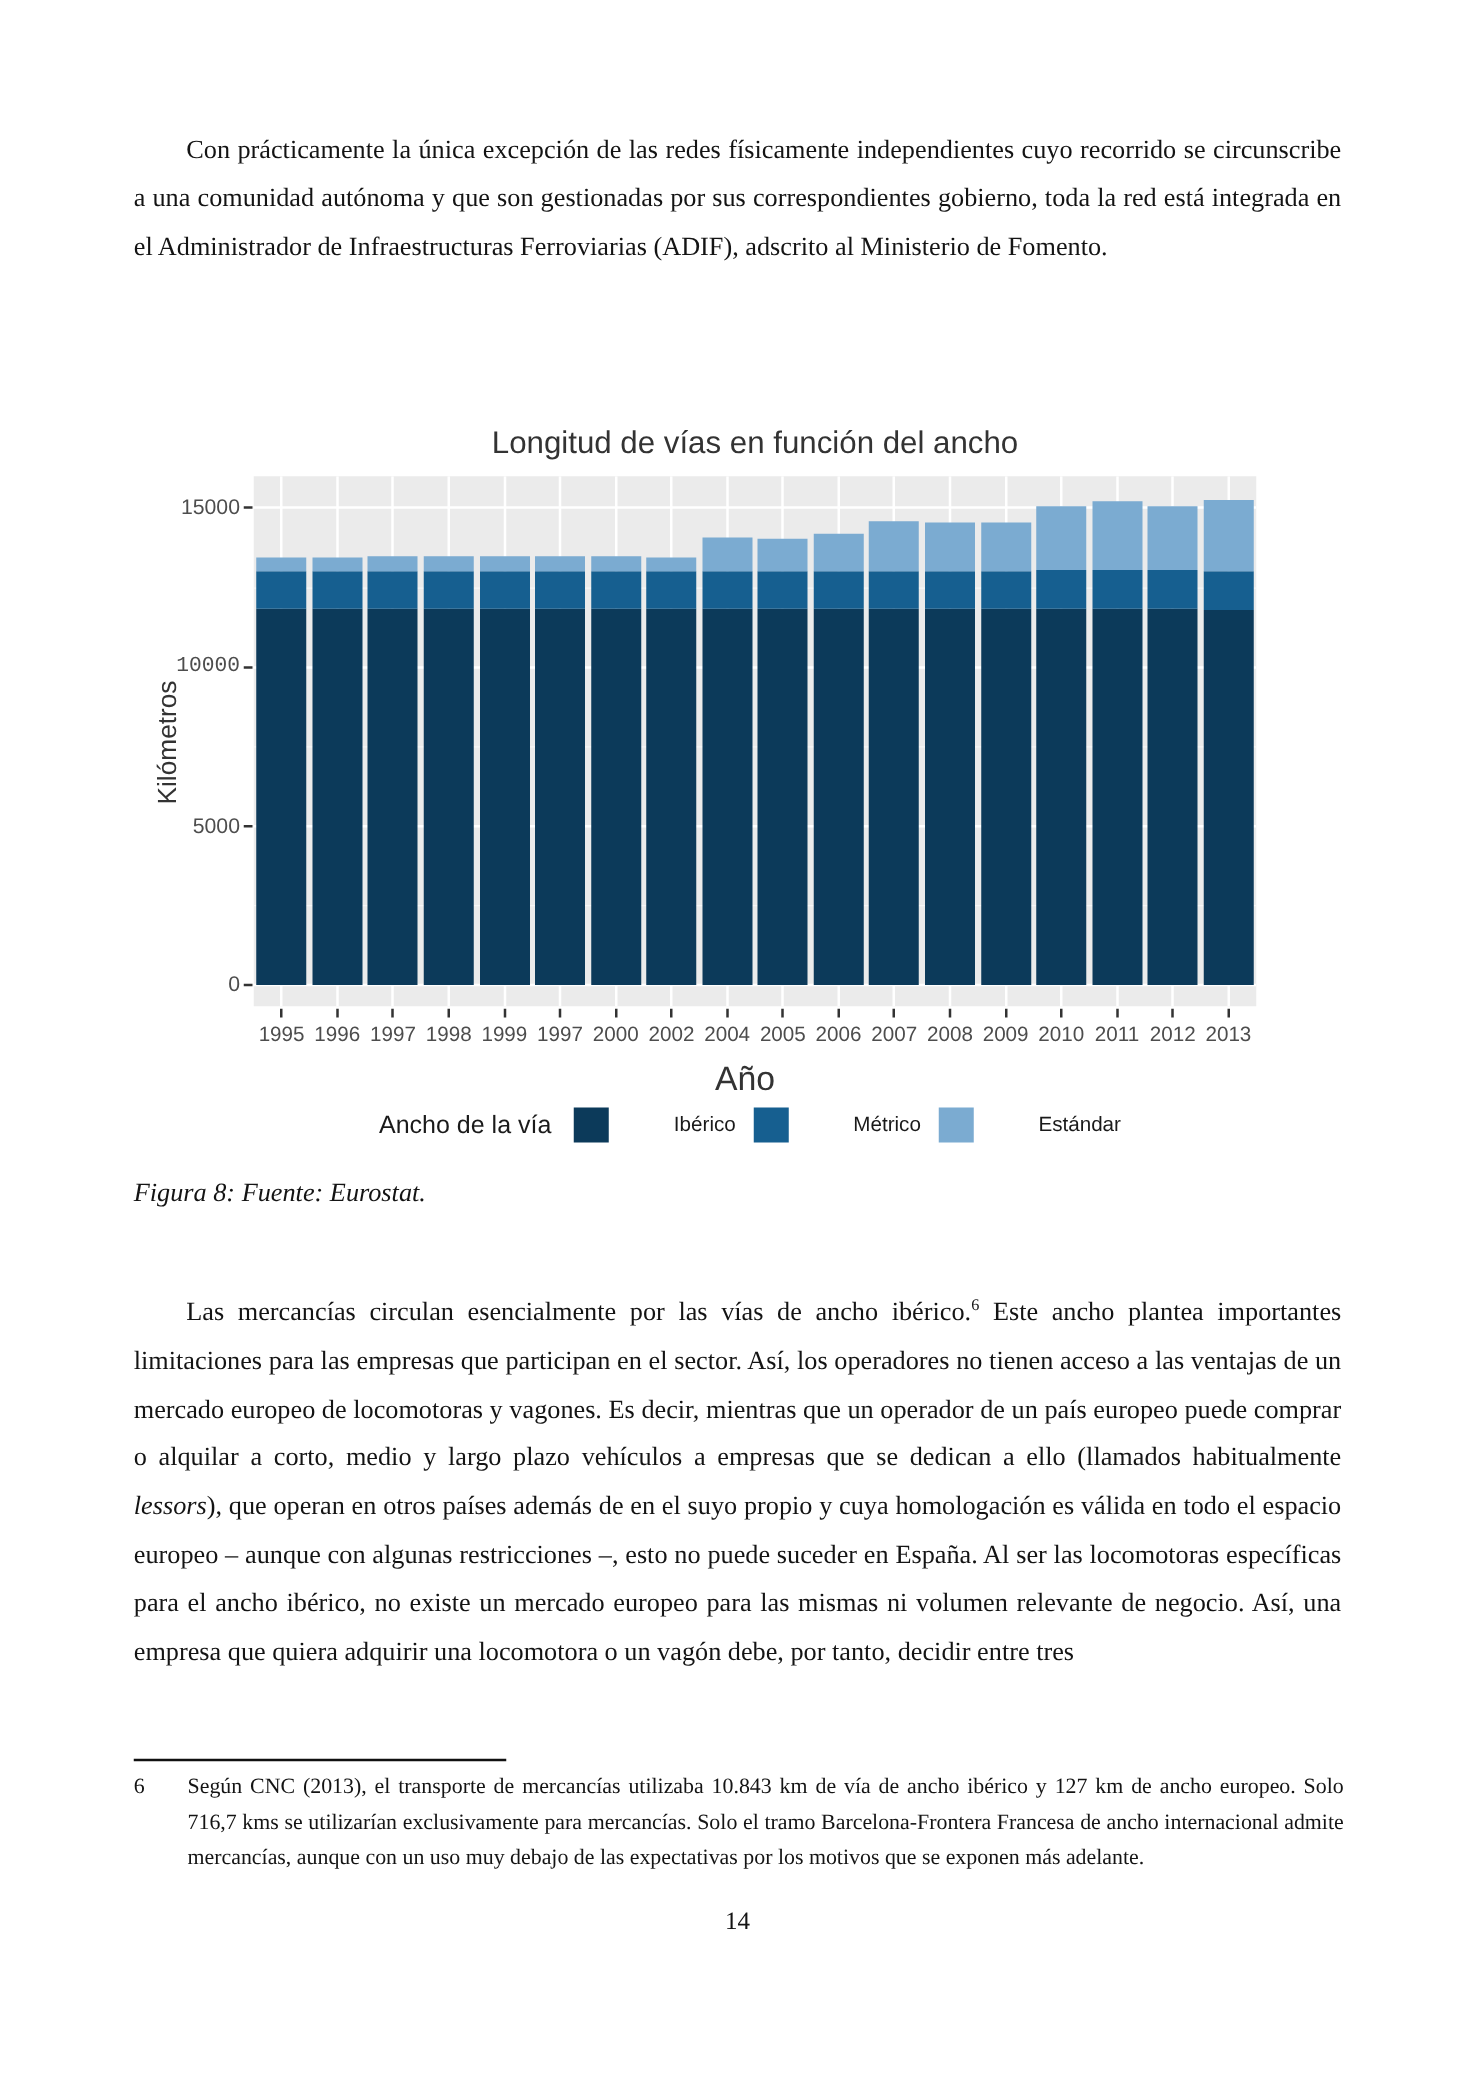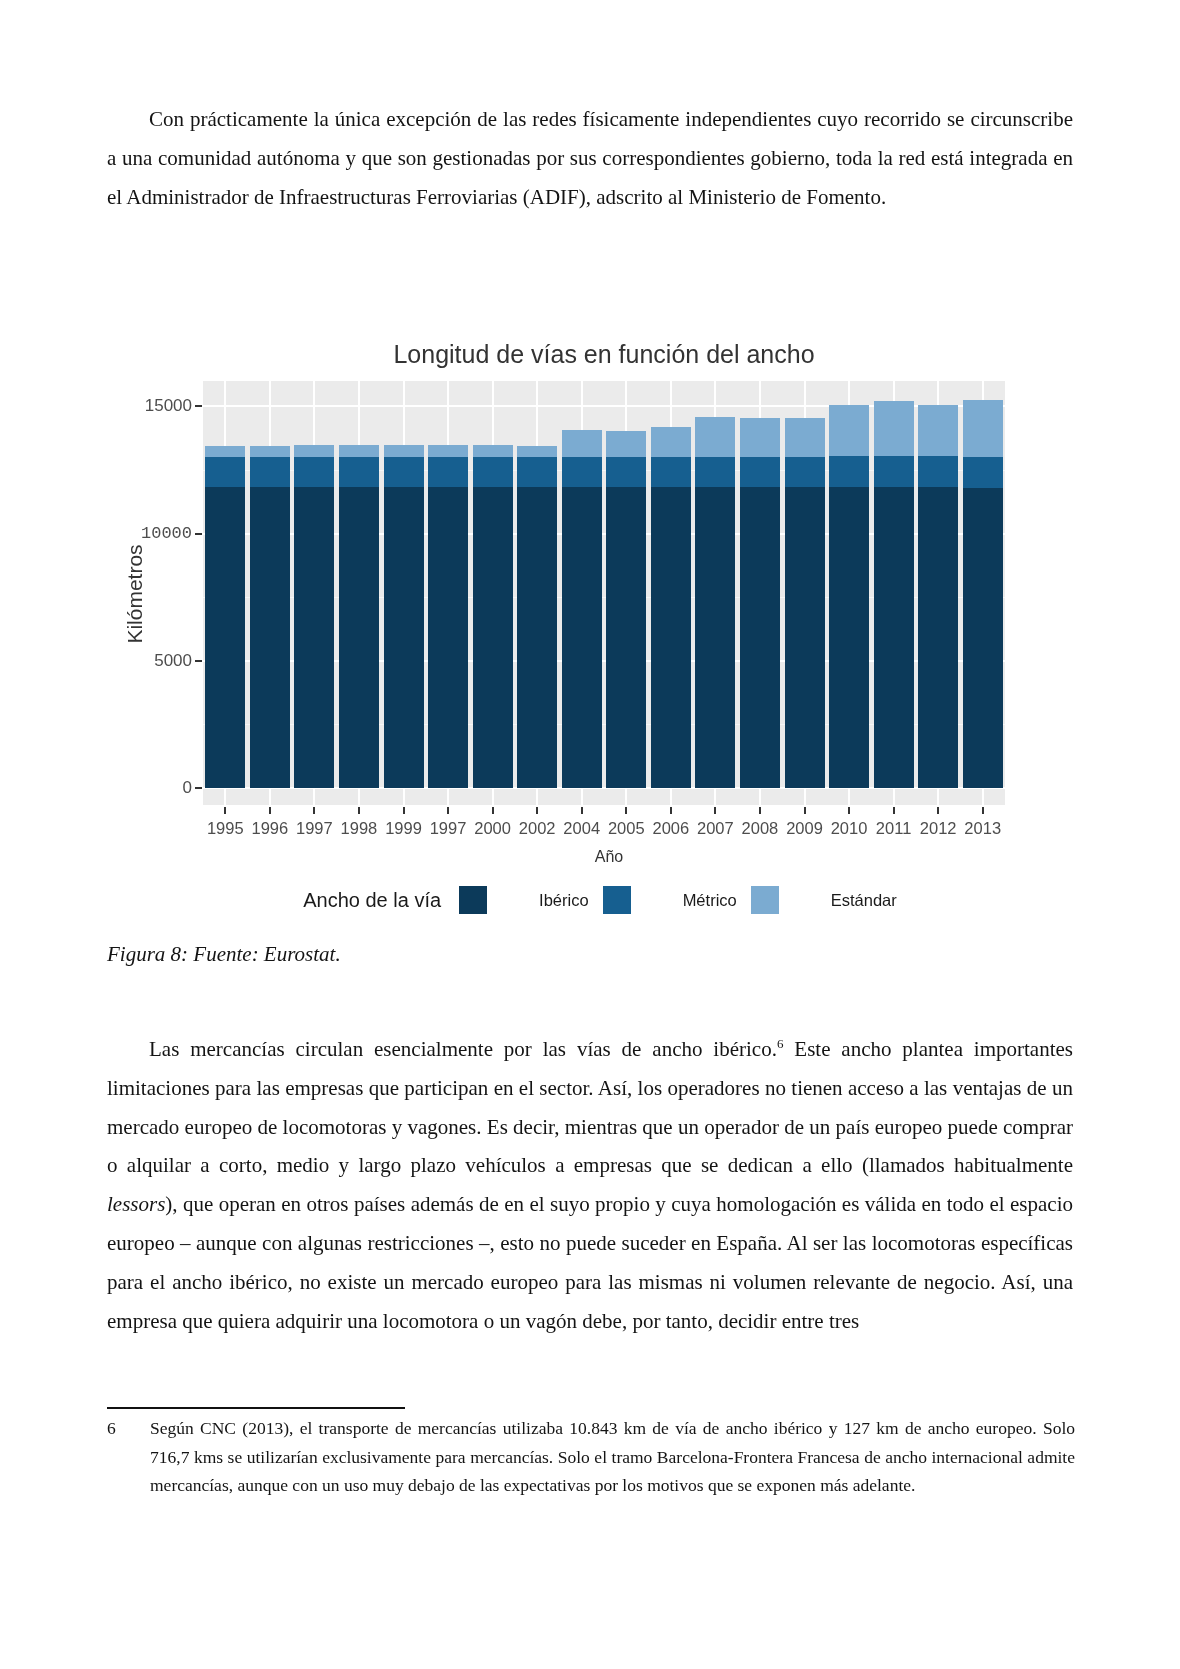--- a/index.html
+++ b/index.html
@@ -74,23 +74,23 @@
   .xtick-mark { position: absolute; top: 515px; width: 2px; height: 7px; background: #333333; }
   .xtick-label {
     position: absolute;
     top: 527px; width: 46px;
     text-align: center;
     font-size: 16.5px;
     color: #4d4d4d;
   }
   .x-axis-title {
     position: absolute;
-    left: 98px; top: 556px; width: 802px;
-    text-align: center;
-    font-size: 16px;
+    left: 85px; top: 556px; width: 802px;
+    text-align: center;
+    font-size: 27px;
     color: #333333;
   }
   .legend {
     position: absolute;
     left: 0; top: 594px; width: 980px;
     display: flex;
     justify-content: center;
     align-items: center;
     gap: 14px;
   }
@@ -302,14 +302,15 @@
 
   <p class="body-para para2"><span>Las mercancías circulan esencialmente por las vías de ancho ibérico.</span><span class="fn-ref">6</span><span> Este ancho plantea importantes limitaciones para las empresas que participan en el sector. Así, los operadores no tienen acceso a las ventajas de un mercado europeo de locomotoras y vagones. Es decir, mientras que un operador de un país europeo puede comprar o alquilar a corto, medio y largo plazo vehículos a empresas que se dedican a ello (llamados habitualmente </span><span class="emph">lessors</span><span>), que operan en otros países además de en el suyo propio y cuya homologación es válida en todo el espacio europeo  – aunque con algunas restricciones –, esto no puede suceder en España. Al ser las locomotoras específicas para el ancho ibérico, no existe un mercado europeo para las mismas ni volumen relevante de negocio. Así, una empresa que quiera adquirir una locomotora o un vagón debe, por tanto, decidir entre tres</span></p>
 
   <div class="footnote-sep"></div>
 
   <div class="footnote">
     <span class="footnote-number">6</span>
     <span class="footnote-text">Según CNC (2013), el transporte de mercancías utilizaba 10.843 km de vía de ancho ibérico y 127 km de ancho europeo. Solo 716,7 kms se utilizarían exclusivamente para mercancías. Solo el tramo Barcelona-Frontera Francesa de ancho internacional admite mercancías, aunque con un uso muy debajo de las expectativas por los motivos que se exponen más adelante.</span>
   </div>
 
+  <div class="page-number">14</div>
 
 </div>
 
 </body></html>

